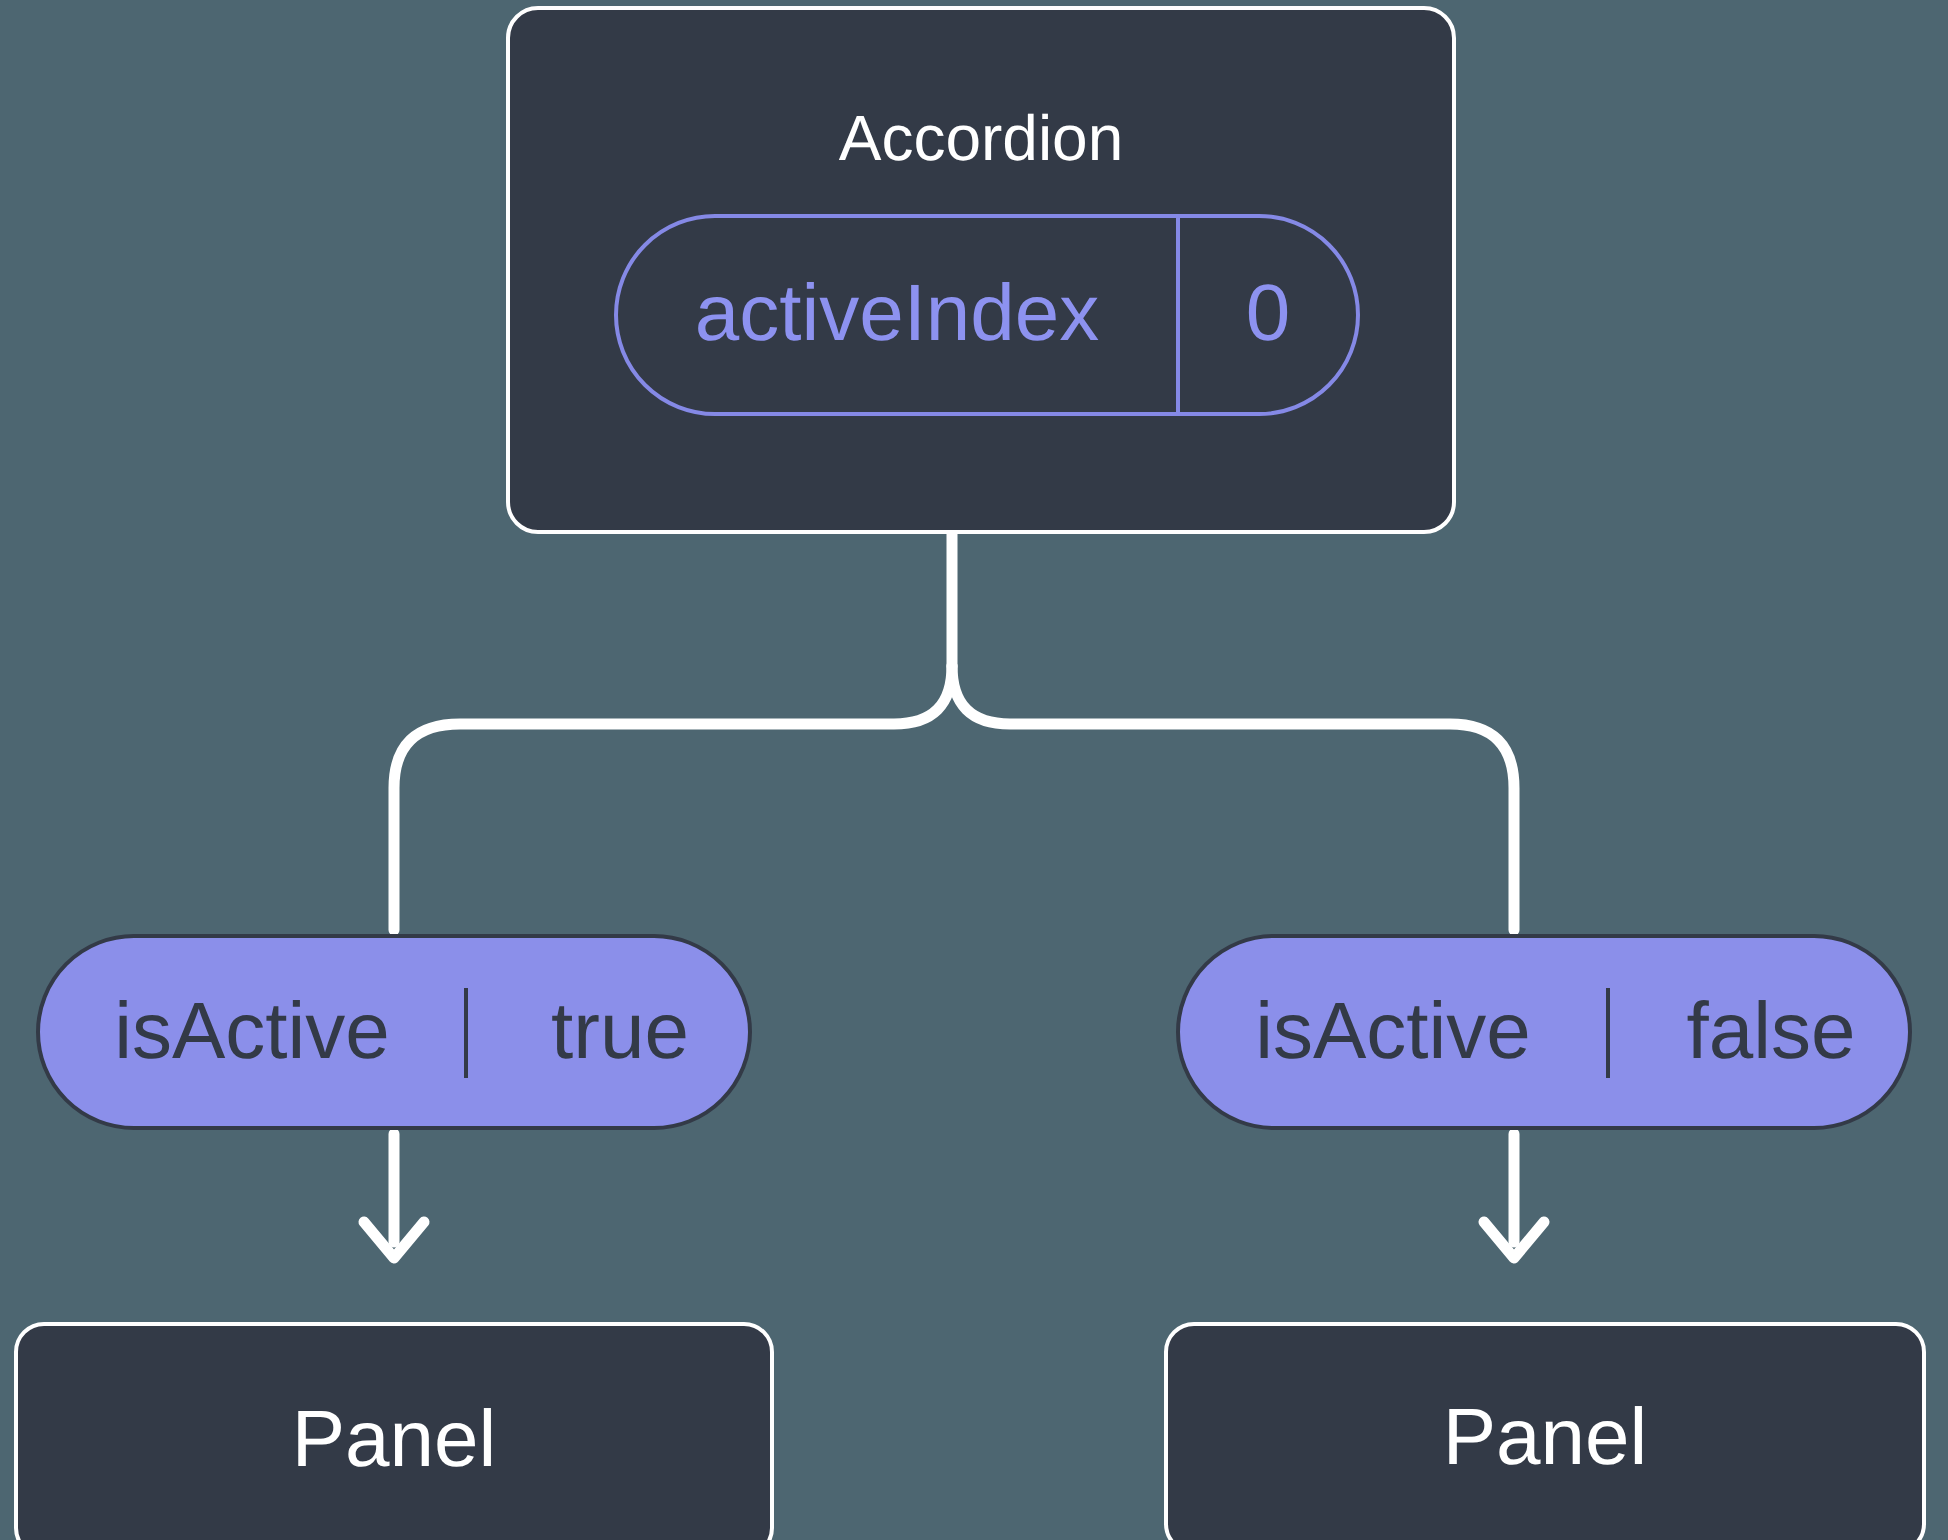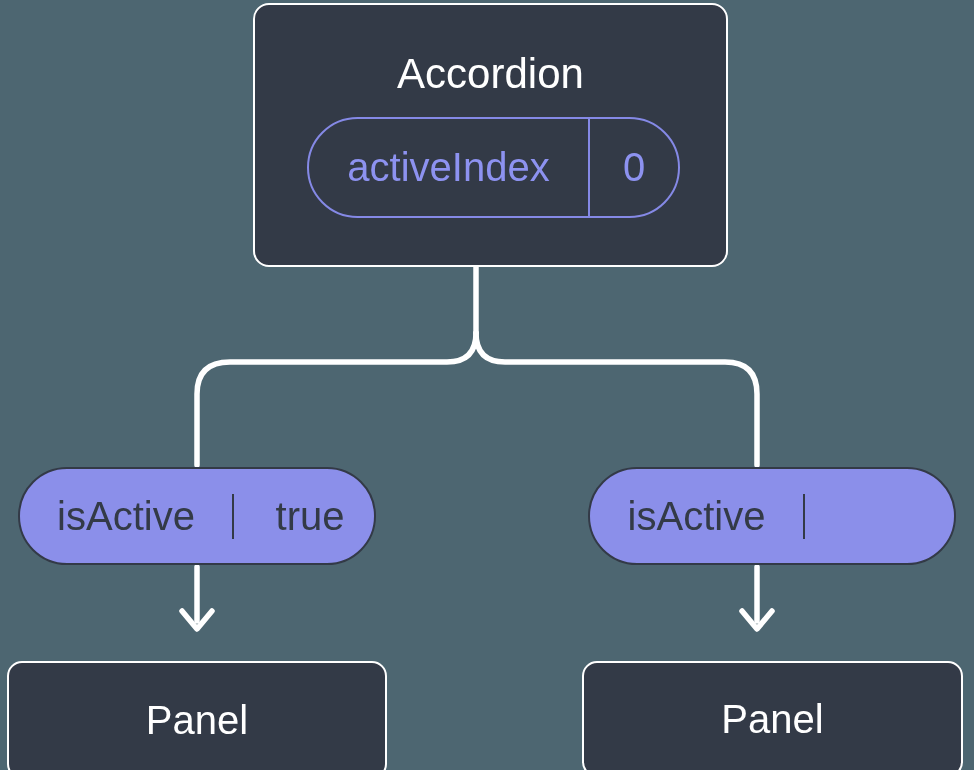--- a/index.html
+++ b/index.html
@@ -32,27 +32,27 @@
     background: var(--nodeFill);
     border: 2px solid var(--nodeBorder);
     border-radius: 16px;
     box-sizing: border-box;
   }
   .root-title {
     position: absolute;
     left: 0; right: 0; top: 48px;
     text-align: center;
     color: var(--nodeText);
-    font-size: 42px;
+    font-size: 32px;
     font-weight: 500;
     line-height: 1;
   }
   .state-pill {
     position: absolute;
-    left: 52px; top: 112px;
+    left: 52px; top: 102px;
     width: 373px; height: 101px;
     border: 2px solid var(--outlinePillBorder);
     border-radius: 51px;
     box-sizing: border-box;
     display: flex;
     color: var(--outlinePillText);
     font-size: 40px;
   }
   .state-pill .seg-name {
     width: 279px;
@@ -136,20 +136,21 @@
     </div>
   </div>
 
   <div class="prop-pill left">
     <div class="seg-name">isActive</div>
     <div class="seg-value">true</div>
   </div>
 
   <div class="prop-pill right">
     <div class="seg-name">isActive</div>
+    <div class="seg-value">false</div>
   </div>
 
   <div class="panel-node left">
     <span>Panel</span>
   </div>
 
   <div class="panel-node right">
     <span>Panel</span>
   </div>
 

